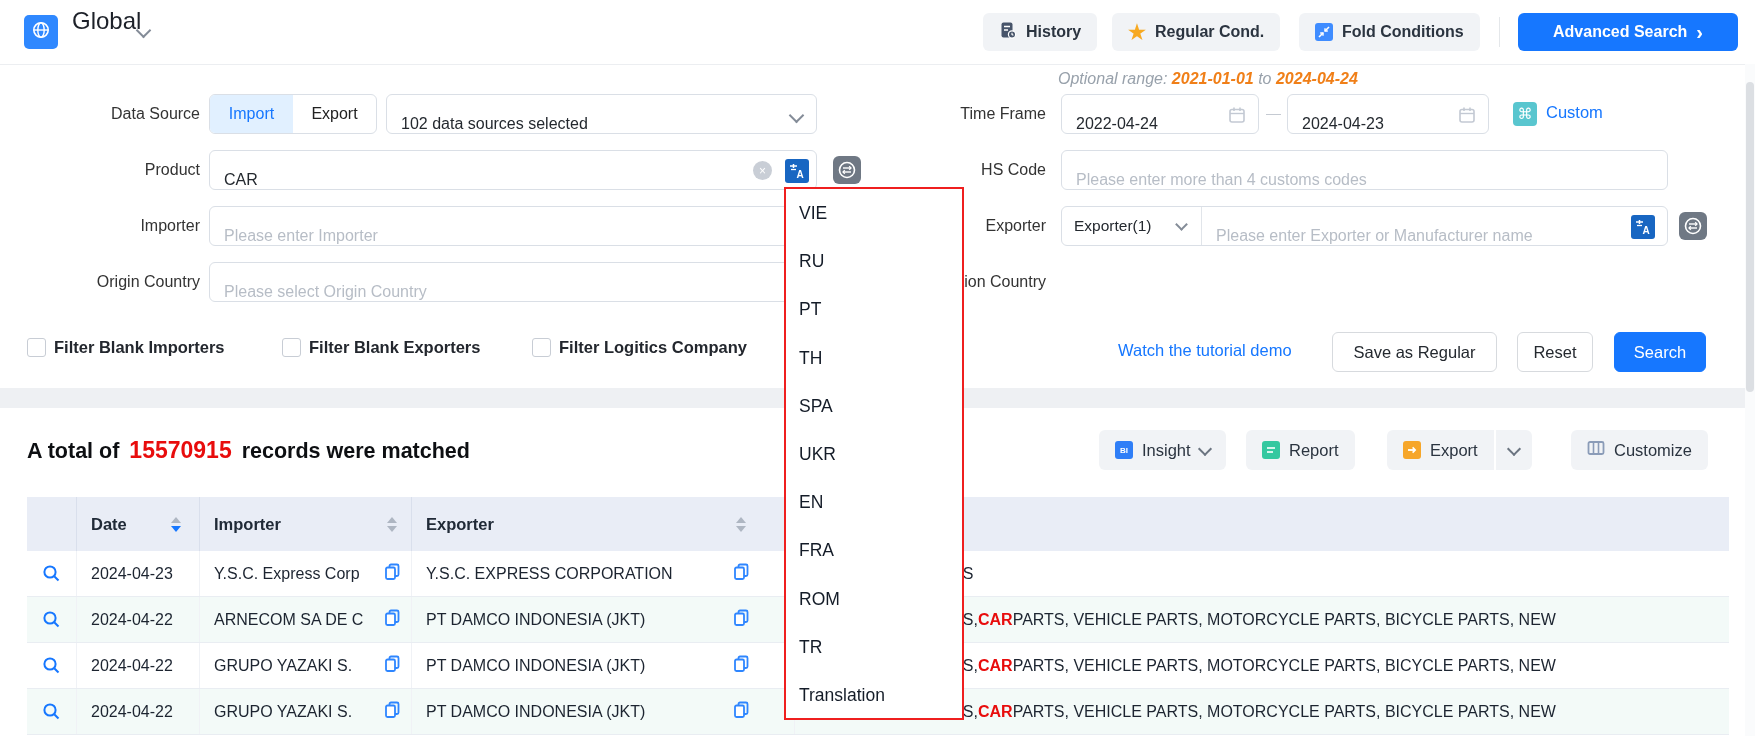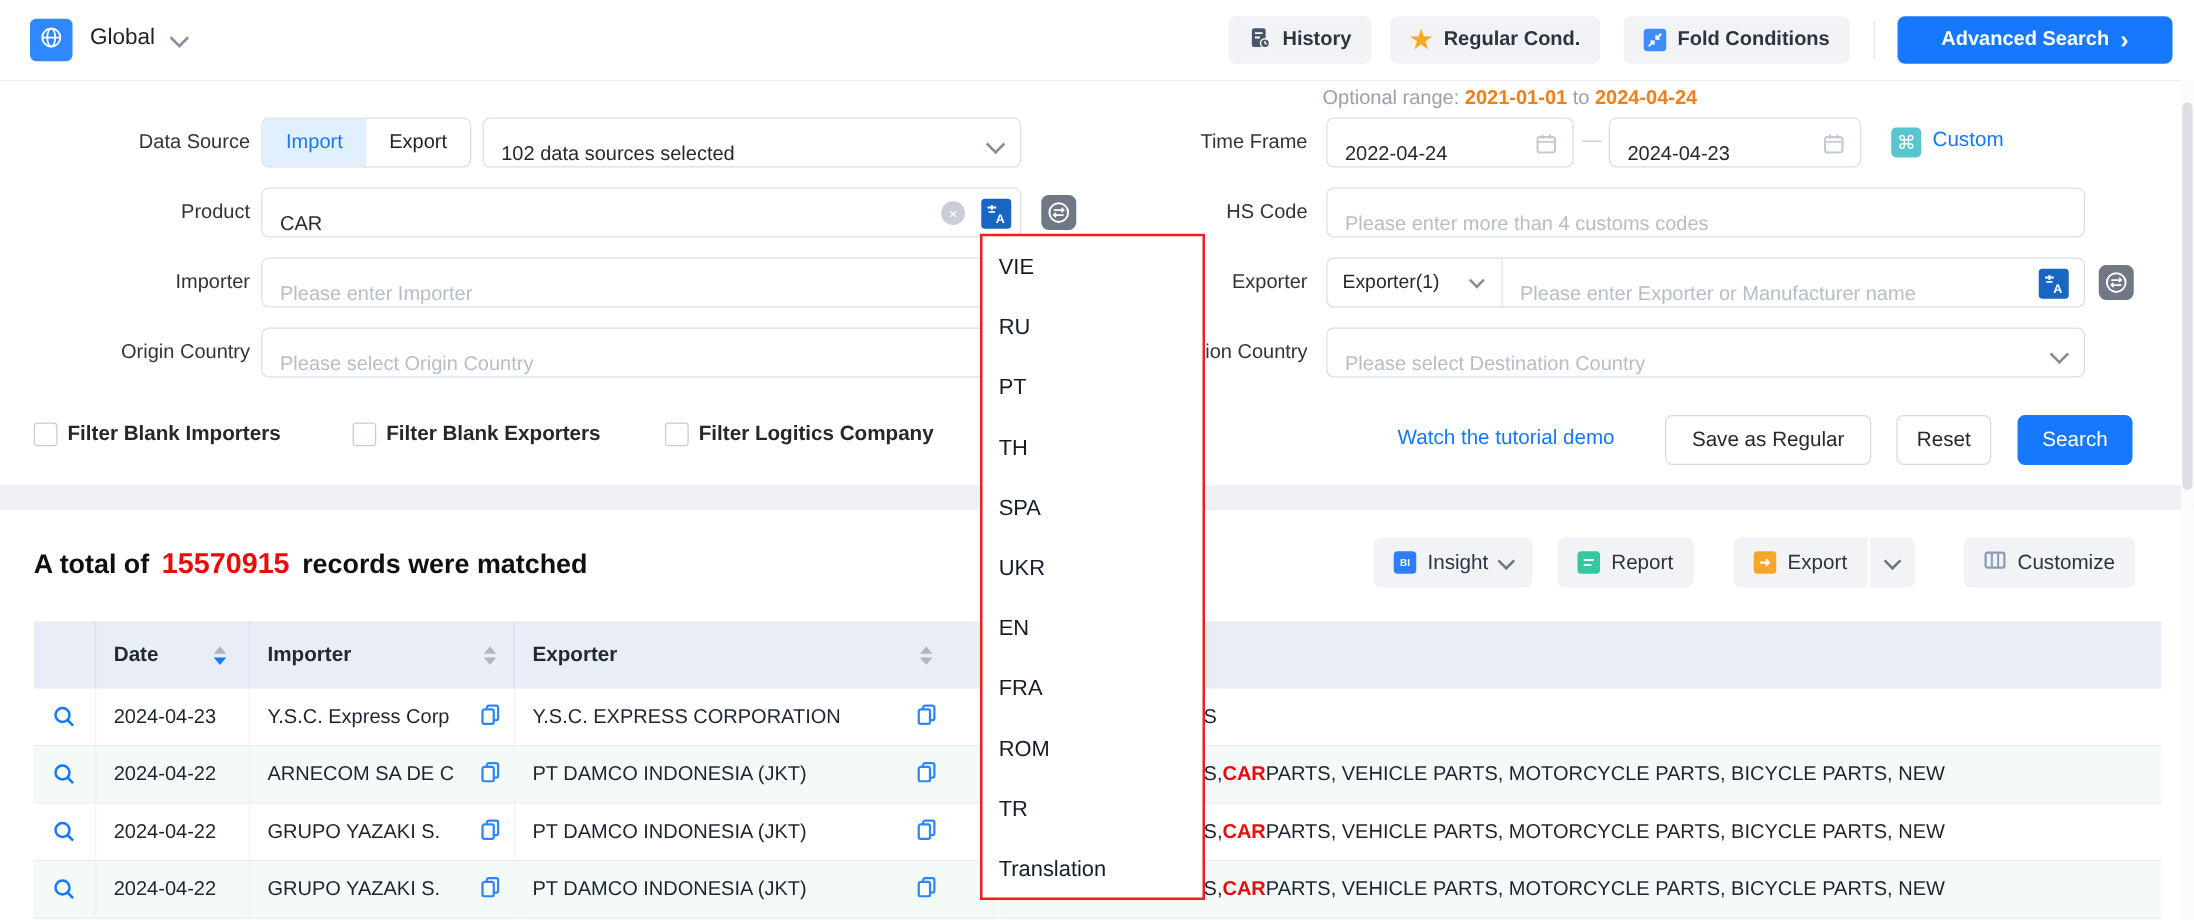--- a/index.html
+++ b/index.html
@@ -3,40 +3,40 @@
 <meta charset="utf-8">
 <style>
   html,body{margin:0;padding:0;background:#fff;}
   .stage{position:relative;width:1755px;height:736px;overflow:hidden;background:#fff;
          font-family:"Liberation Sans",sans-serif;color:#222;}
   
   .topbar{position:absolute;left:0;top:0;width:1755px;height:64px;background:#fff;border-bottom:1px solid #ecee f1;}
   .topbar{border-bottom:1px solid #eceef1;}
   .logo{position:absolute;left:24px;top:15px;width:34px;height:34px;border-radius:5px;background:#2f88ff;
         display:flex;align-items:center;justify-content:center;}
-  .global-label{position:absolute;left:72px;top:19px;font-size:18px;color:#1d2129;font-weight:500;}
+  .global-label{position:absolute;left:72px;top:7px;font-size:24px;color:#1d2129;font-weight:500;}
   .chev{display:inline-block;width:9px;height:9px;border-right:2px solid #848c98;border-bottom:2px solid #848c98;transform:rotate(45deg);}
   .global-chev{position:absolute;left:138px;top:25px;}
   .tbtn{position:absolute;top:13px;height:38px;background:#f1f3f6;border-radius:6px;display:flex;align-items:center;
         gap:9px;padding:0 16px;font-size:16px;color:#2b3440;font-weight:600;cursor:pointer;}
   .tbtn-adv{background:#1677ff;color:#fff;font-weight:600;}
   .top-divider{position:absolute;left:1499px;top:17px;width:1px;height:30px;background:#e4e7ea;}
   .icon-sq{width:18px;height:18px;border-radius:3px;display:flex;align-items:center;justify-content:center;flex:0 0 auto;}
   .star{color:#f7a921;font-size:20px;line-height:18px;}
   
   .flabel{position:absolute;width:190px;text-align:right;font-size:16px;color:#333;}
   .ctl{position:absolute;height:40px;border:1px solid #dadfe6;border-radius:6px;background:#fff;
        display:flex;align-items:flex-end;font-size:16px;box-sizing:border-box;}
   .ph{color:#b7bdc6;}
   .val{color:#24292f;}
   .seg{overflow:hidden;}
   .seg-half{width:84px;height:100%;display:flex;align-items:center;justify-content:center;font-size:16px;cursor:pointer;}
   .seg-on{background:#e1f0ff;color:#1677ff;}
   .ctl-chev{position:absolute;right:14px;top:15px;}
-  .opt-range{position:absolute;left:1058px;top:70px;font-size:16px;color:#98a1ab;}
+  .opt-range{position:absolute;left:1058px;top:70px;font-size:16px;color:#98a1ab;font-style:italic;}
   .opt-range b{color:#f07f18;font-weight:700;}
   .dash{position:absolute;left:1266px;top:104px;color:#c5cad2;font-size:15px;}
   .cal{position:absolute;right:12px;top:11px;}
   .cmd-ico{position:absolute;left:1513px;top:102px;width:24px;height:24px;border-radius:4px;background:#59c6cf;
            color:#fff;font-size:15px;display:flex;align-items:center;justify-content:center;cursor:pointer;}
   .custom-lbl{position:absolute;left:1546px;top:103px;font-size:16.5px;color:#1677ff;cursor:pointer;}
   .clear-ico{position:absolute;width:19px;height:19px;border-radius:50%;background:#c9ced6;color:#fff;font-size:12px;
              display:flex;align-items:center;justify-content:center;cursor:pointer;}
   .trans-ico{position:absolute;width:24px;height:24px;border-radius:3px;background:#1866c2;cursor:pointer;
              display:flex;align-items:center;justify-content:center;}
@@ -247,24 +247,20 @@
       </svg>
   </div>
 
   <div class="flabel" style="left:10px;top:273px;">Origin Country</div>
   <div class="ctl" style="left:209px;top:262px;width:608px;padding:0 14px;">
     <span class="ph">Please select Origin Country</span>
     <span class="chev ctl-chev"></span>
   </div>
 
   <div class="flabel" style="left:856px;top:273px;">Destination Country</div>
-  <div class="ctl" style="left:1061px;top:262px;width:607px;padding:0 14px;">
-    <span class="ph">Please select Destination Country</span>
-    <span class="chev ctl-chev"></span>
-  </div>
 
   <div class="cb" style="left:27px;top:338px;"></div>
   <div class="cb-lbl" style="left:54px;top:338px;">Filter Blank Importers</div>
   <div class="cb" style="left:282px;top:338px;"></div>
   <div class="cb-lbl" style="left:309px;top:338px;">Filter Blank Exporters</div>
   <div class="cb" style="left:532px;top:338px;"></div>
   <div class="cb-lbl" style="left:559px;top:338px;">Filter Logitics Company</div>
 
   <div class="link" style="left:1118px;top:341px;">Watch the tutorial demo</div>
   <div class="fbtn" style="left:1332px;width:165px;">Save as Regular</div>

